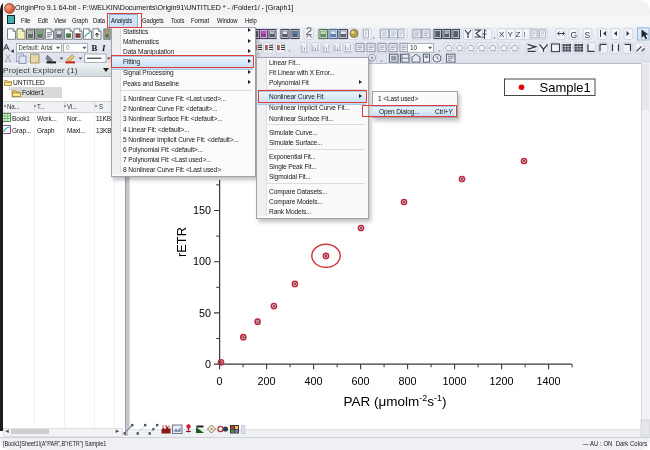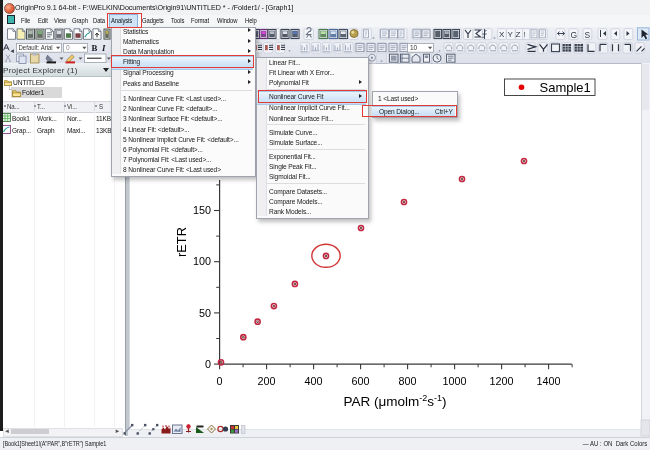--- a/index.html
+++ b/index.html
@@ -1,15 +1,15 @@
 <!DOCTYPE html>
 <html><head><meta charset="utf-8"><style>
 html,body{margin:0;padding:0;}
 #app{position:relative;width:650px;height:450px;overflow:hidden;
- font-family:"Liberation Sans",sans-serif;background:#ffffff;will-change:transform;}
+ font-family:"Liberation Sans",sans-serif;background:#ffffff;will-change:transform;border-radius:10px;}
 </style></head><body>
 <div id="app">
 <div style="position:absolute;left:0px;top:0px;width:650px;height:14.5px;background:#f1f2f4;"></div>
 <div style="position:absolute;left:4px;top:2.5px;width:9px;height:9px;border-radius:50%;background:radial-gradient(circle at 35% 35%,#f8b090,#e05935 60%,#b23016);border:0.5px solid #8a5a4a;"></div>
 <div style="position:absolute;left:15.3px;top:2.8px;font-size:7.4px;letter-spacing:-0.05px;color:#101010;white-space:nowrap;transform:scaleX(0.97);transform-origin:0 0;">OriginPro 9.1 64-bit - F:\WELKIN\Documents\Origin91\UNTITLED * - /Folder1/ - [Graph1]</div>
 <div style="position:absolute;left:0px;top:14.5px;width:650px;height:12px;background:#f5f6f8;"></div>
 <div style="position:absolute;left:6.5px;top:15px;width:8.5px;height:9px;background:#17242c;"></div>
 <div style="position:absolute;left:7.5px;top:16px;width:6px;height:6.5px;background:#3fb6ad;"></div>
 <div style="position:absolute;left:108.5px;top:14px;width:27px;height:11.5px;background:#cfe4f7;border:1px solid #8ab0d8;"></div>
 <div style="position:absolute;left:20.5px;top:16.4px;font-size:7.5px;letter-spacing:-0.1px;color:#111;white-space:nowrap;transform:scaleX(0.78);transform-origin:0 0;">File</div>

